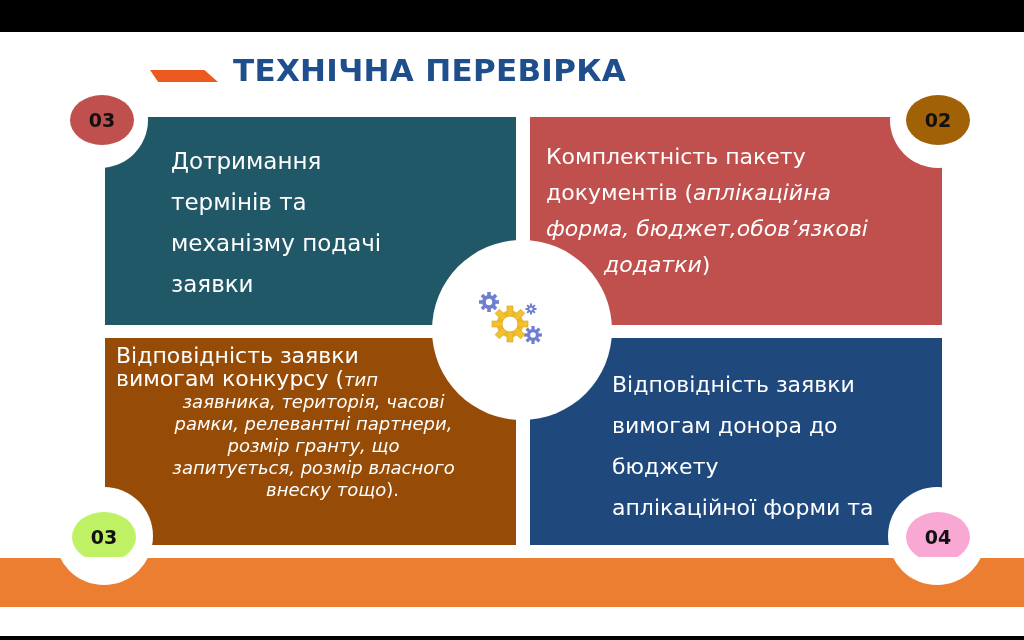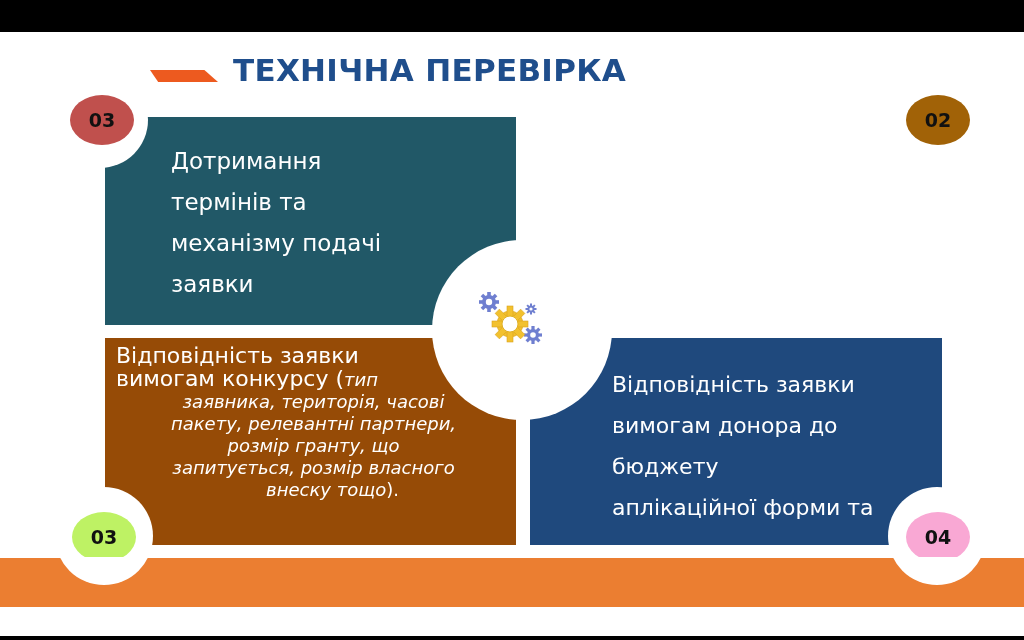--- a/index.html
+++ b/index.html
@@ -36,27 +36,35 @@
 
   <div class="quad q1">
     <div class="qtext">
       <div>Дотримання</div>
       <div>термінів та</div>
       <div>механізму подачі</div>
       <div>заявки</div>
     </div>
   </div>
 
+  <div class="quad q2">
+    <div class="qtext">
+      <div>Комплектність пакету</div>
+      <div><span>документів (</span><span class="it">аплікаційна</span></div>
+      <div class="it">форма, бюджет,обов’язкові</div>
+      <div style="padding-left:58px"><span class="it">додатки</span><span>)</span></div>
+    </div>
+  </div>
 
   <div class="quad q3">
     <div class="qtext">
       <span class="big">Відповідність заявки</span>
       <span class="big"><span>вимогам конкурсу (</span><span class="ital">тип</span></span>
       <span class="ital line">заявника, територія, часові</span>
-      <span class="ital line">пакету, релевантні партнери,</span>
+      <span class="ital line">рамки, релевантні партнери,</span>
       <span class="ital line">розмір гранту, що</span>
       <span class="ital line">запитується, розмір власного</span>
       <span class="line" style="padding-left:38px;font-size:18px;line-height:22px"><span class="ital">внеску тощо</span><span>).</span></span>
     </div>
   </div>
 
   <div class="quad q4">
     <div class="qtext">
       <div>Відповідність заявки</div>
       <div>вимогам донора до</div>

